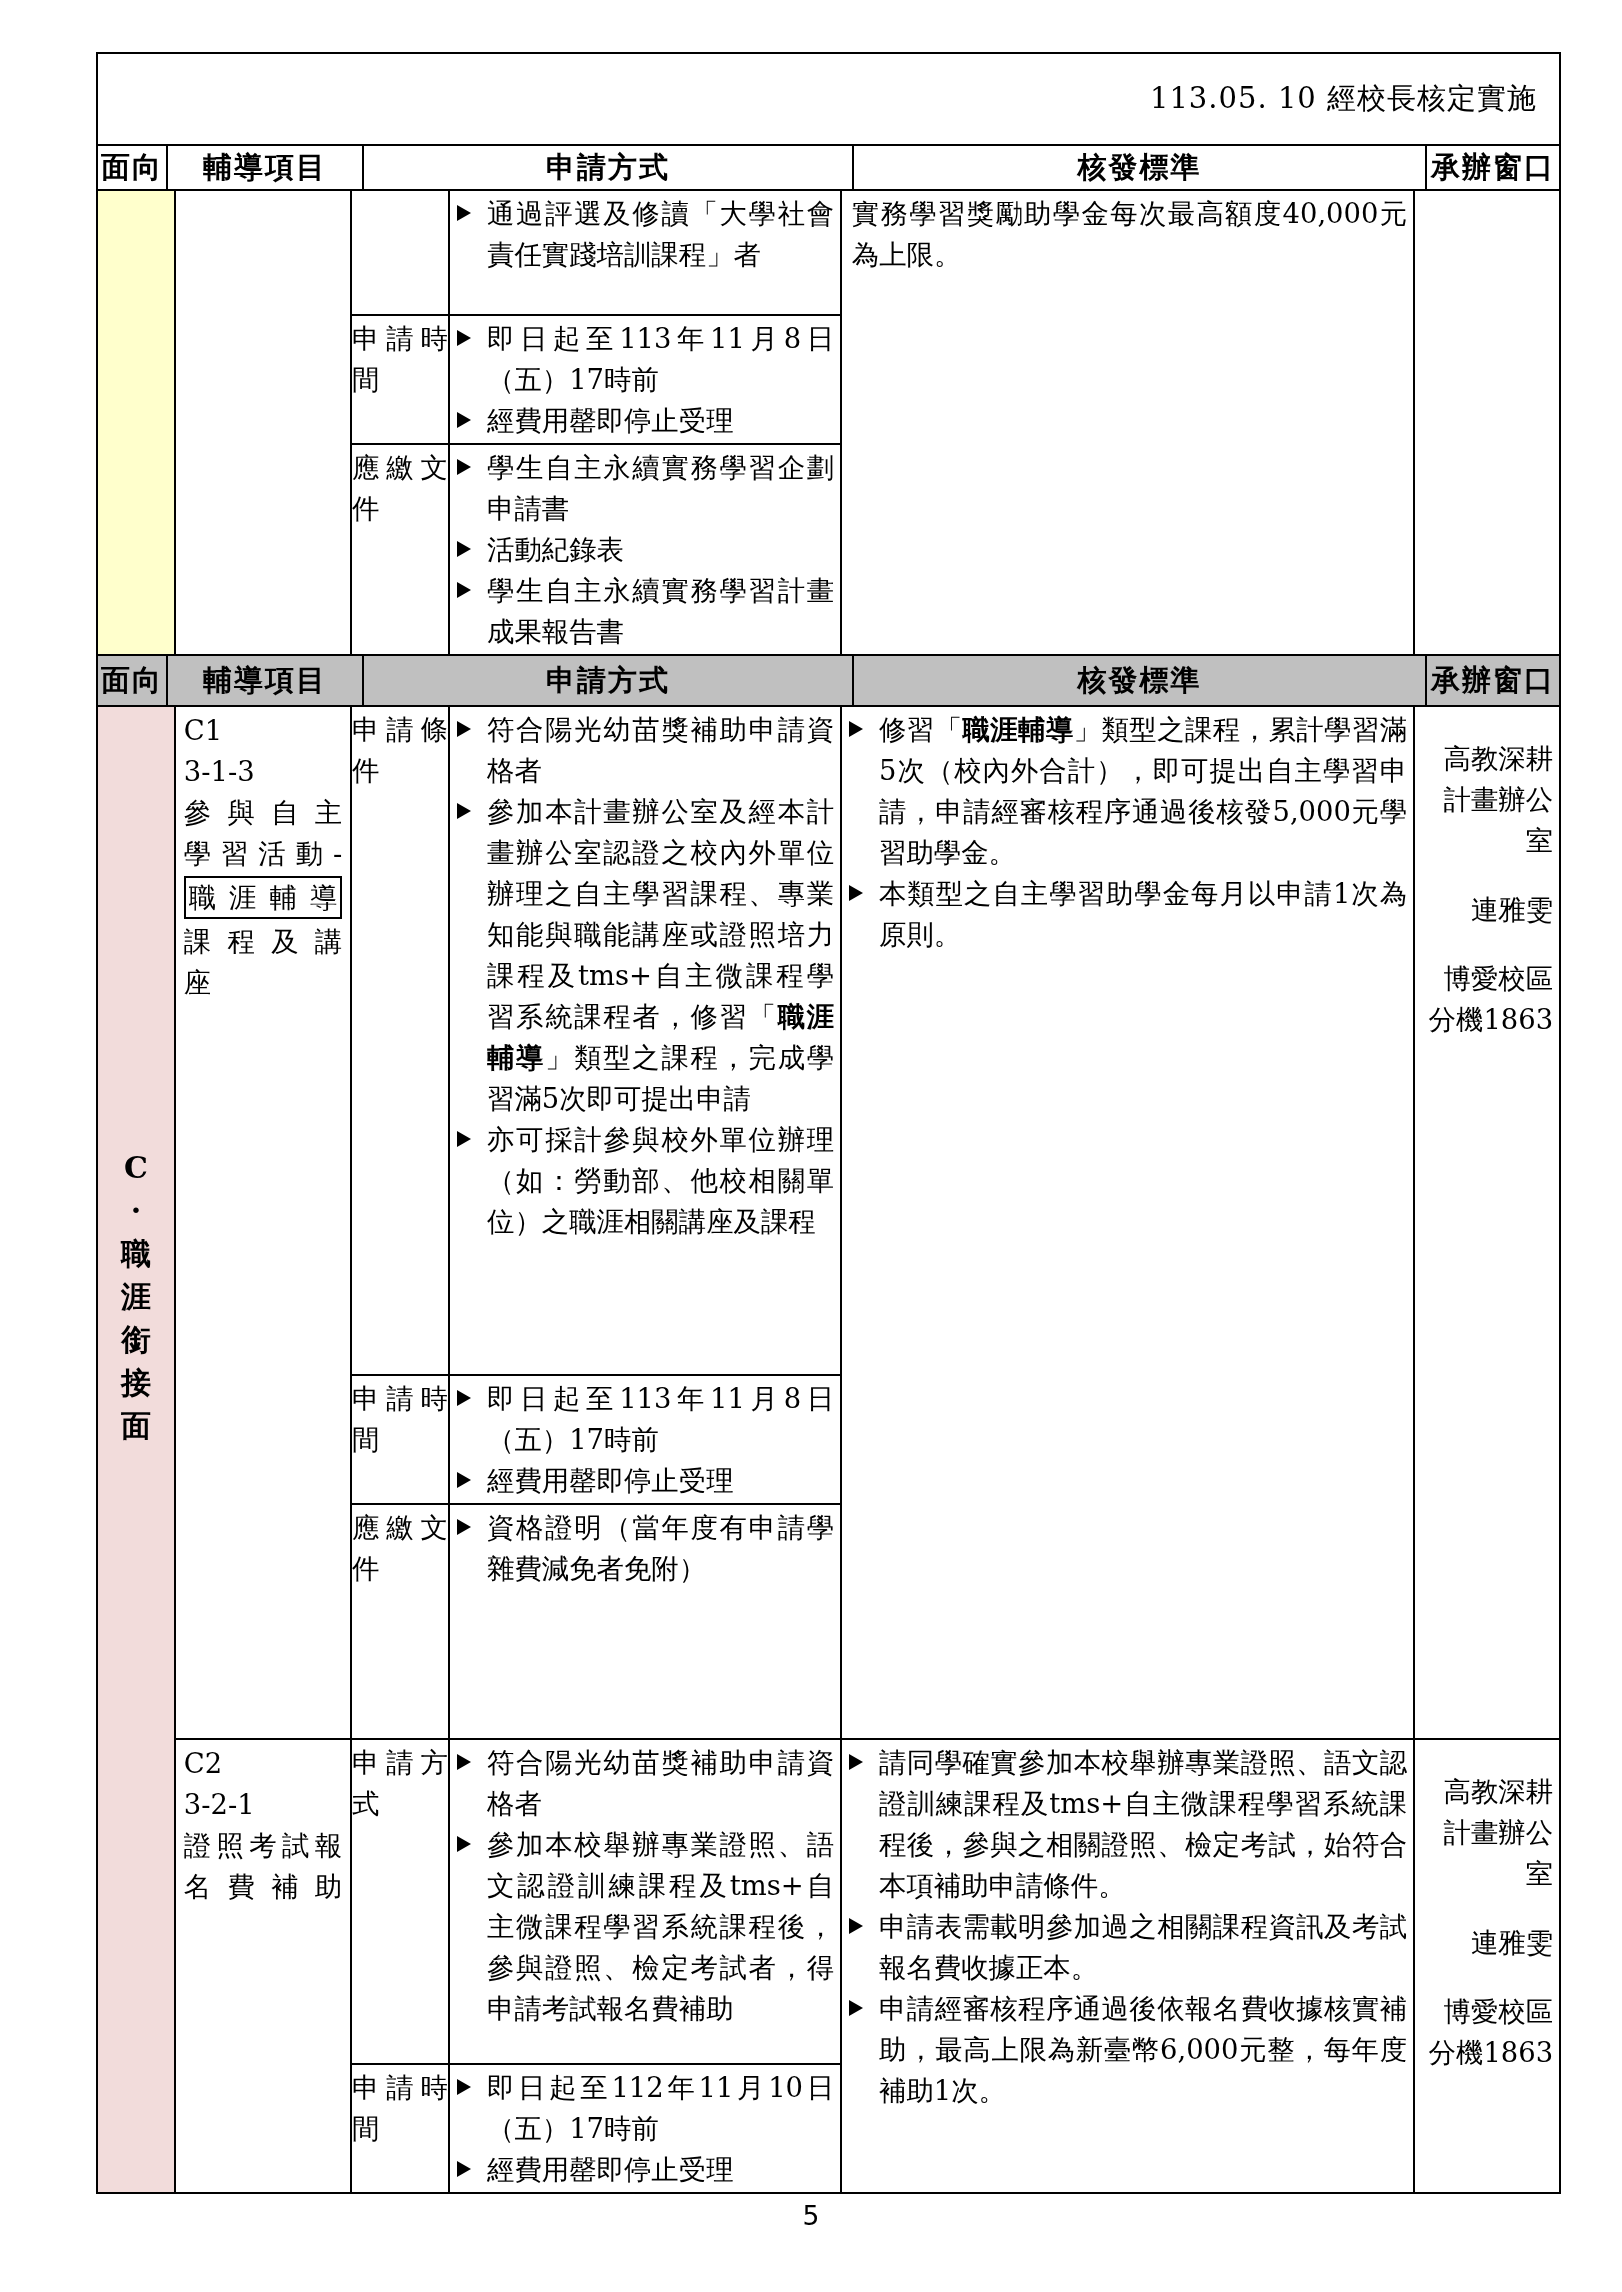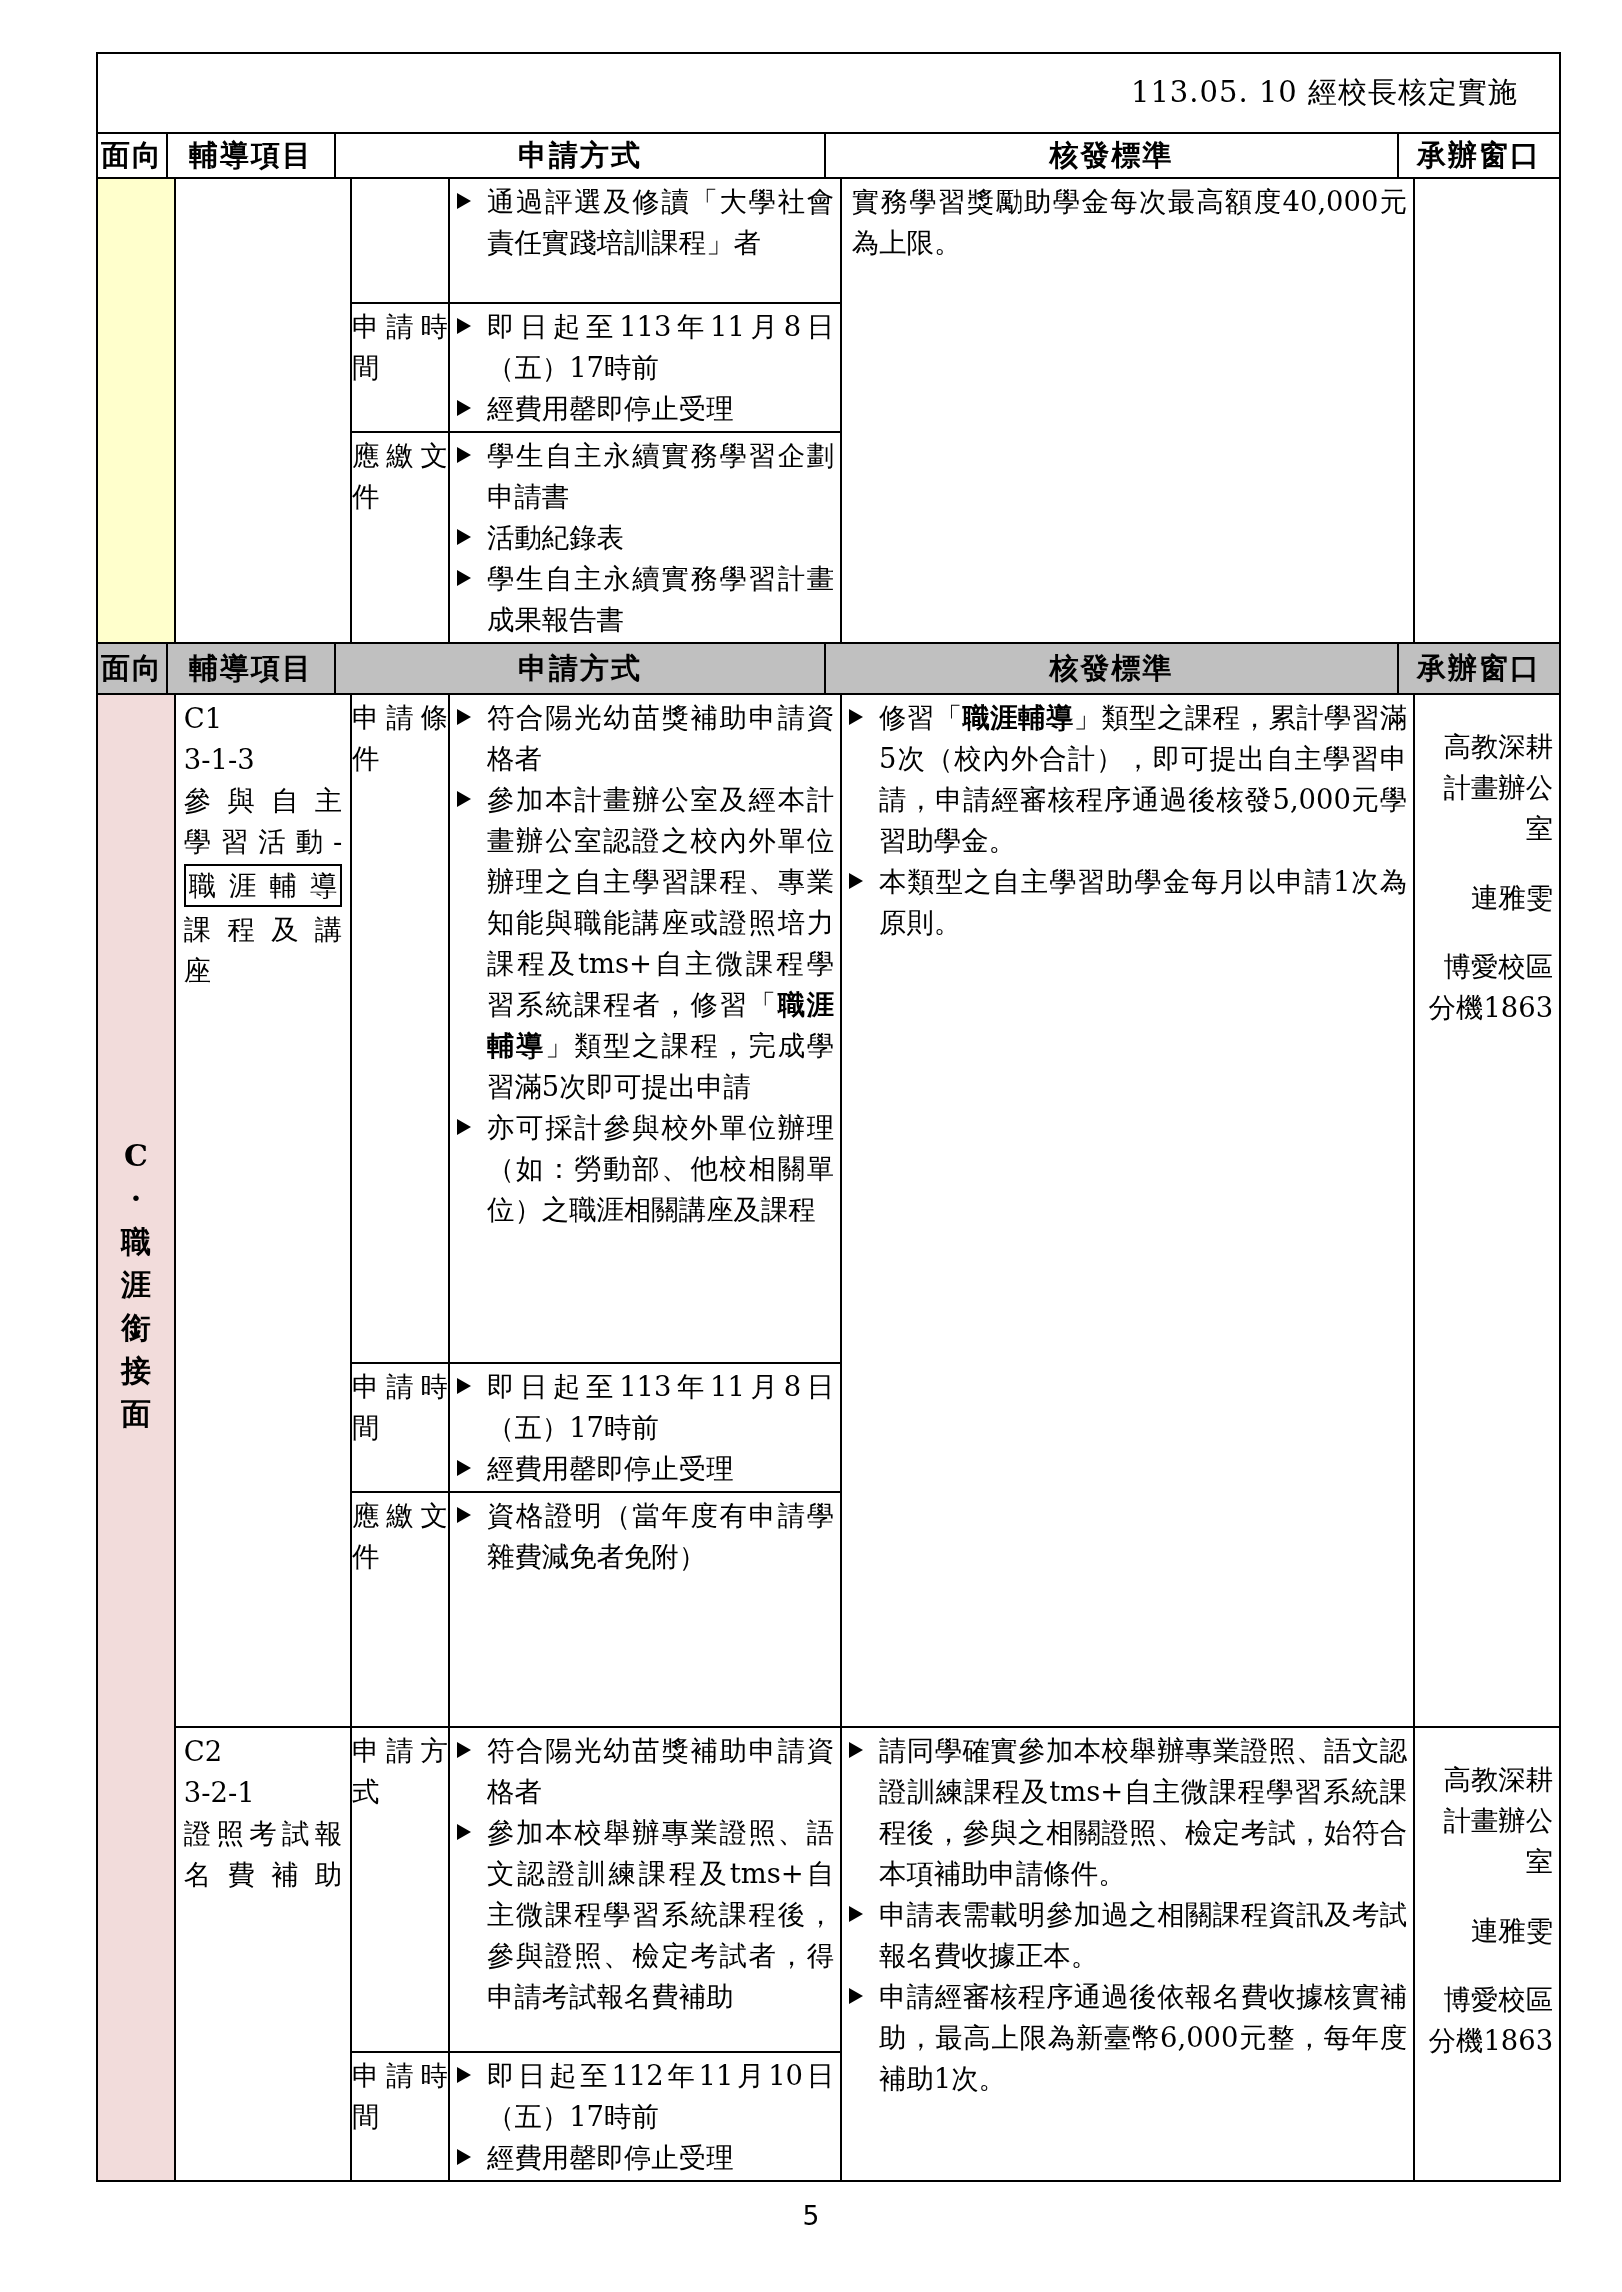--- a/index.html
+++ b/index.html
@@ -17,41 +17,41 @@
   }
   .table {
     position: absolute;
     left: 96px;
     top: 52px;
     width: 1465px;
     border: 2.9px solid #000;
     background: #fff;
   }
   .title-row {
-    height: 80px;
+    height: 92px;
     display: flex;
     align-items: center;
     justify-content: flex-end;
-    padding-right: 41px;
+    padding-right: 22px;
     border-bottom: 2px solid #000;
     font-size: 29px;
     letter-spacing: 1px;
   }
   .row + .row { border-top: 2px solid #000; }
   
   .hrow { display: flex; align-items: stretch; }
   .hrow .hcell {
     display: flex; align-items: center; justify-content: center;
     font-weight: bold; font-size: 29px; min-height: 43px;
     letter-spacing: 2px;
   }
   .hrow.gray .hcell { min-height: 49px; }
   .hcell + .hcell { border-left: 2px solid #000; }
   .w-aspect   { width: 68px; }
-  .w-item     { width: 168px; }
+  .w-item     { width: 196px; }
   .w-apply    { width: 490px; }
   .w-standard { width: 573px; }
   .w-contact  { flex: 1; }
   
   .srow { display: flex; align-items: stretch; }
   .acell { width: 78px; border-right: 2px solid #000; }
   .vstack { display: flex; flex-direction: column; align-items: center; }
   .vchar { font-size: 30px; font-weight: bold; line-height: 43px; text-align: center; }
   .groups { flex: 1; display: flex; flex-direction: column; }
   .group { display: flex; align-items: stretch; flex: 1; }

